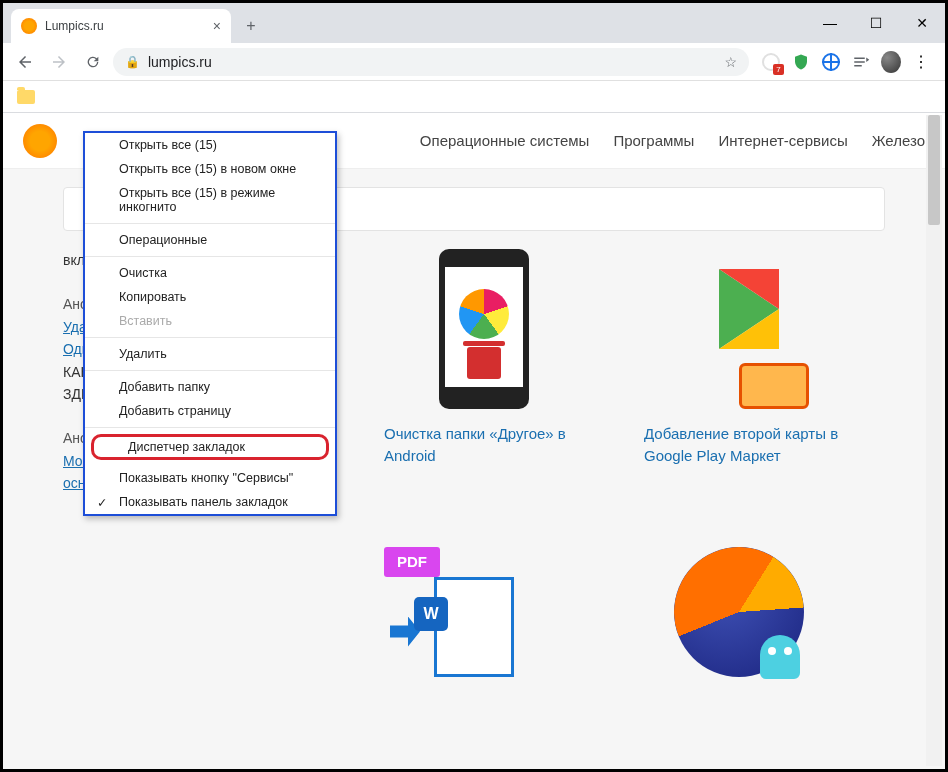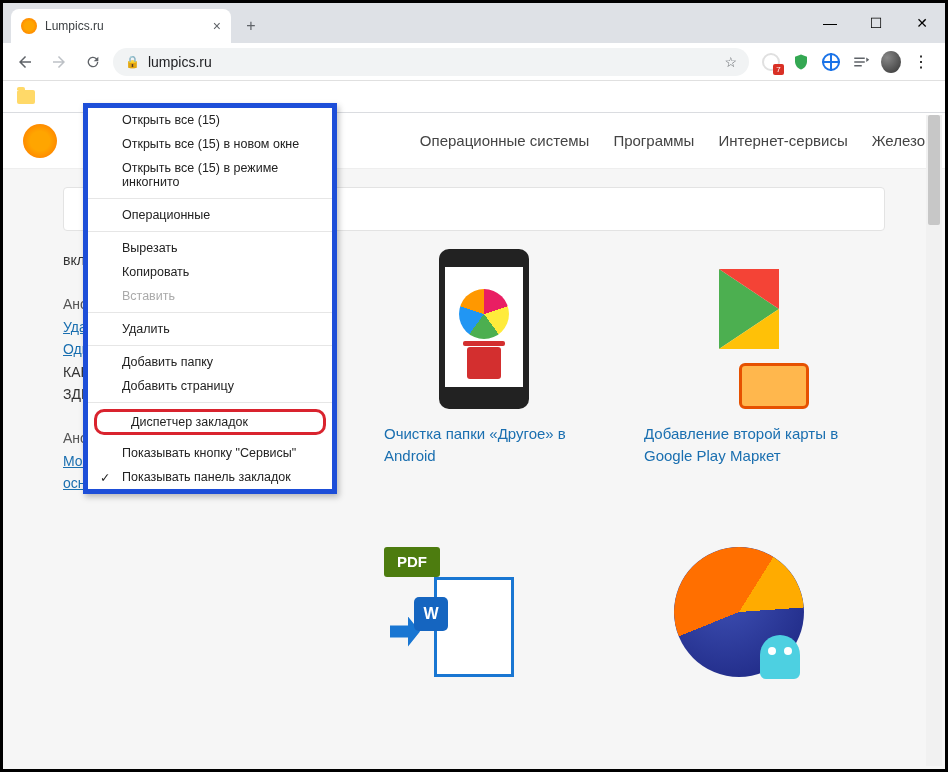--- a/index.html
+++ b/index.html
@@ -26,21 +26,21 @@
 .yandex::after { content:"7"; position:absolute; bottom:-3px; right:-3px; background:#d93025; color:#fff; font-size:8px; width:11px; height:11px; border-radius:2px; display:flex; align-items:center; justify-content:center; }
 .globe { width:18px; height:18px; border:2px solid #1a73e8; border-radius:50%; position:relative; }
 .globe::before { content:""; position:absolute; left:6px; top:-2px; width:2px; height:18px; background:#1a73e8; }
 .globe::after { content:""; position:absolute; top:6px; left:-2px; height:2px; width:18px; background:#1a73e8; }
 .avatar { width:22px; height:22px; border-radius:50%; background: radial-gradient(circle at 30% 30%, #888, #333); }
 
 .bookbar { height: 32px; background: #fff; display: flex; align-items: center; padding: 0 14px; gap: 6px; border-bottom: 1px solid #dadce0; }
 .folder { width: 18px; height: 14px; background: #ffd968; border-radius: 2px; position: relative; }
 .folder::before { content:""; position:absolute; top:-3px; left:0; width:8px; height:3px; background:#ffd968; border-radius:2px 2px 0 0; }
 
-.context-menu { position: absolute; left: 80px; top: 100px; width: 254px; background: #fff; border: 5px solid #1d4ed8; box-shadow: 2px 3px 6px rgba(0,0,0,.25); z-index: 100; font-size: 12.5px; color: #222; }
+.context-menu { position: absolute; left: 80px; top: 128px; width: 254px; background: #fff; border: 2px solid #1d4ed8; box-shadow: 2px 3px 6px rgba(0,0,0,.25); z-index: 100; font-size: 12.5px; color: #222; }
 .cm-item { padding: 5px 14px 5px 34px; position: relative; cursor: default; }
 .cm-item.dis { color: #aaa; }
 .cm-sep { height: 1px; background: #e6e6e6; margin: 4px 0; }
 .cm-check::before { content: "✓"; position: absolute; left: 12px; }
 .cm-highlight { border: 3px solid #d9232e; border-radius: 10px; margin: 6px 6px; padding: 3px 8px 3px 34px; }
 
 .page { position: absolute; top: 110px; left: 0; right: 0; bottom: 0; background: #f6f6f6; overflow: hidden; }
 .site-header { height: 56px; background: #fff; display: flex; align-items: center; padding: 0 20px; gap: 19px; border-bottom: 1px solid #eee; }
 .logo { width: 34px; height: 34px; background: radial-gradient(circle,#ffa500 40%,#ff8c00 70%); border-radius: 50%; }
 .site-nav { margin-left: auto; display: flex; gap: 24px; font-size: 15px; color: #444; }
@@ -61,21 +61,21 @@
 .trash { position:absolute; bottom:30px; left:50%; transform:translateX(-50%); width:34px; height:32px; background:#d32f2f; border-radius:3px; }
 .trash::before { content:""; position:absolute; top:-6px; left:-4px; right:-4px; height:5px; background:#d32f2f; border-radius:2px; }
 .play { width:0; height:0; border-left:60px solid #4caf50; border-top:40px solid transparent; border-bottom:40px solid transparent; position:absolute; top:20px; left:40px; }
 .play::after { content:""; position:absolute; left:-60px; top:-40px; border-left:60px solid transparent; border-top:40px solid #f44336; border-bottom:40px solid #ffc107; width:0; height:0; }
 .ccards { position:absolute; bottom:0; right:0; width:70px; height:46px; background:#ffb74d; border:3px solid #e65100; border-radius:6px; }
 .ccards::before { content:""; position:absolute; top:-10px; left:-10px; width:70px; height:46px; background:#ffcc80; border:3px solid #e65100; border-radius:6px; z-index:-1; }
 .card-title { color: #1a6fb0; font-size: 15px; line-height: 1.45; }
 
 .row2 { display:flex; gap:60px; justify-content:center; margin-top:30px; padding: 0 60px 0 340px; }
 .pdf-img { width:150px; height:140px; position:relative; }
-.pdf-badge { width:56px; height:30px; background:#4d7c0f; color:#fff; font-weight:700; display:flex; align-items:center; justify-content:center; border-radius:3px; font-size:15px; }
+.pdf-badge { width:56px; height:30px; background:#d946ef; color:#fff; font-weight:700; display:flex; align-items:center; justify-content:center; border-radius:3px; font-size:15px; }
 .doc { width:80px; height:100px; background:#fff; border:3px solid #1976d2; position:absolute; top:30px; left:50px; }
 .word { width:34px; height:34px; background:#1565c0; border-radius:5px; color:#fff; display:flex; align-items:center; justify-content:center; font-weight:700; position:absolute; top:50px; left:30px; }
 .arrow { width:30px; height:30px; background:#1976d2; clip-path: polygon(0 30%,60% 30%,60% 0,100% 50%,60% 100%,60% 70%,0 70%); position:absolute; top:70px; left:6px; }
 .ff { width:130px; height:130px; border-radius:50%; background: radial-gradient(circle at 40% 35%, #3f51b5, #1a237e); position:relative; overflow:hidden; }
 .ff::after { content:""; position:absolute; inset:0; border-radius:50%; background: conic-gradient(from 140deg, transparent 0 30%, #ff6f00 30% 70%, #ffab00 70% 85%, transparent 85%); }
 .ghost { width:40px; height:44px; background:#4dd0e1; border-radius:20px 20px 6px 6px; position:absolute; bottom:8px; right:14px; }
 .ghost::before, .ghost::after { content:""; position:absolute; top:12px; width:8px; height:8px; background:#fff; border-radius:50%; }
 .ghost::before { left:8px; } .ghost::after { right:8px; }
 
 .scrollbar { position:absolute; right:3px; top:112px; bottom:3px; width:16px; background:#f1f1f1; }
@@ -217,21 +217,21 @@
   <div class="thumb"></div>
 </div>
 
 <div class="context-menu">
   <div class="cm-item">Открыть все (15)</div>
   <div class="cm-item">Открыть все (15) в новом окне</div>
   <div class="cm-item">Открыть все (15) в режиме инкогнито</div>
   <div class="cm-sep"></div>
   <div class="cm-item">Операционные</div>
   <div class="cm-sep"></div>
-  <div class="cm-item">Вырезать</div>
+  <div class="cm-item">Очистка</div>
   <div class="cm-item">Копировать</div>
   <div class="cm-item dis">Вставить</div>
   <div class="cm-sep"></div>
   <div class="cm-item">Удалить</div>
   <div class="cm-sep"></div>
   <div class="cm-item">Добавить папку</div>
   <div class="cm-item">Добавить страницу</div>
   <div class="cm-sep"></div>
   <div class="cm-item cm-highlight">Диспетчер закладок</div>
   <div class="cm-item">Показывать кнопку "Сервисы"</div>

